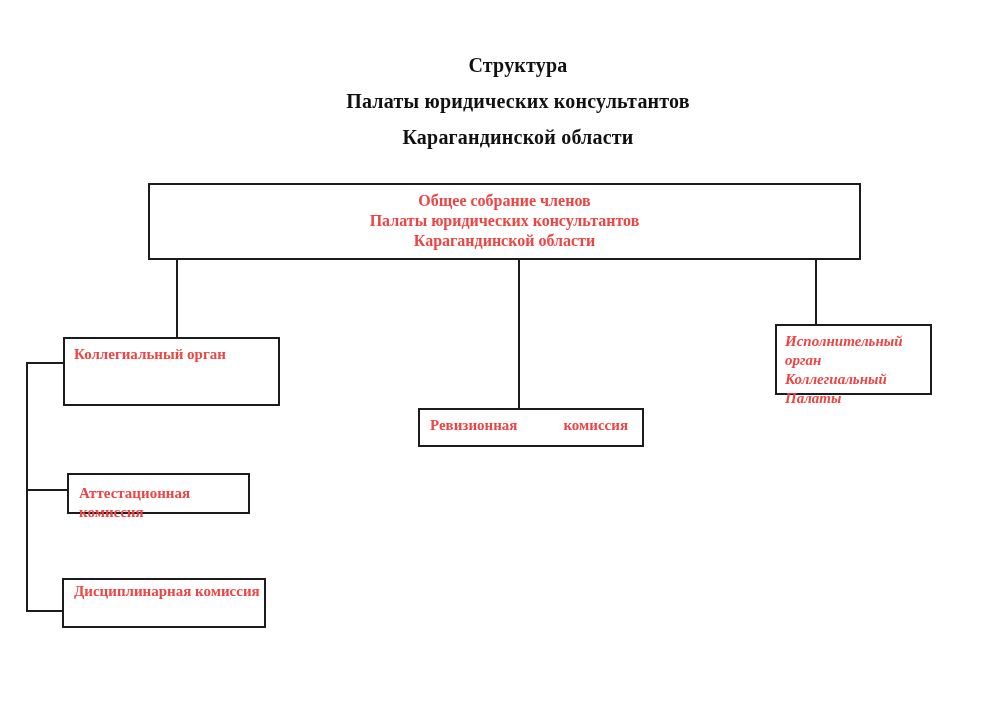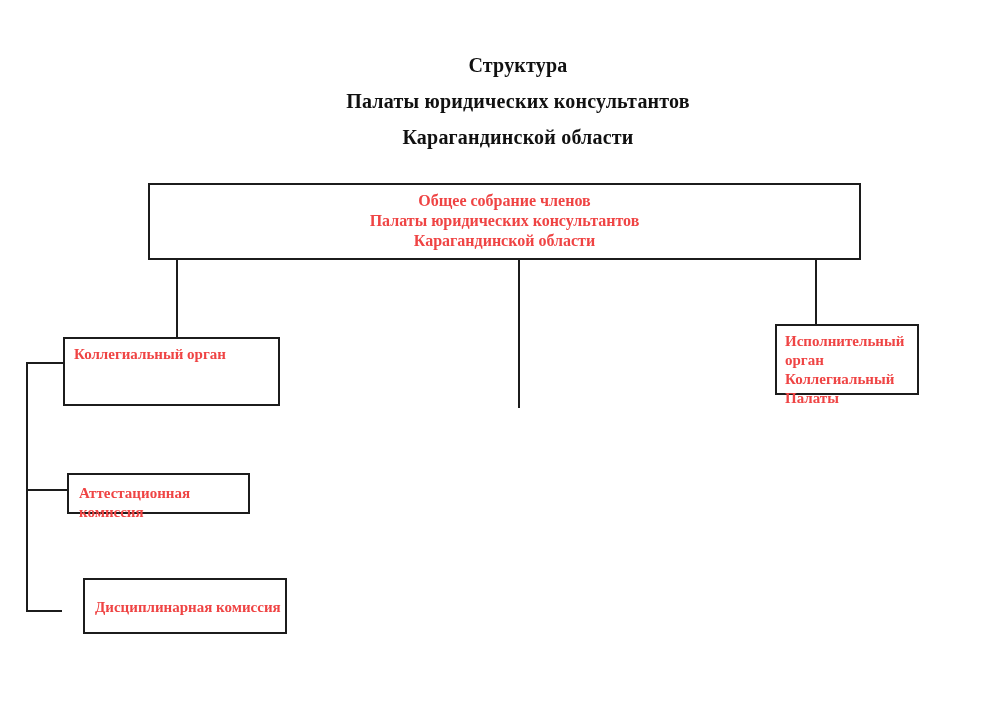--- a/index.html
+++ b/index.html
@@ -50,31 +50,31 @@
     padding: 6px 20px 0 9px;
   }
   .box-audit {
     left: 418px; top: 408px; width: 226px; height: 39px;
     display: flex;
     justify-content: space-between;
     align-items: flex-start;
     padding: 6px 14px 0 10px;
   }
   .box-executive {
-    left: 775px; top: 324px; width: 144px; height: 71px;
+    left: 775px; top: 324px; width: 157px; height: 71px;
     padding: 6px 6px 0 8px;
+    font-style: italic;
   }
   .box-attestation {
     left: 67px; top: 473px; width: 183px; height: 41px;
     padding: 9px 0 0 10px;
   }
   .box-disciplinary {
-    left: 62px; top: 578px; width: 204px; height: 56px;
-    padding: 18px 0 0 10px;
-    margin-left: 21px;
+    left: 62px; top: 578px; width: 204px; height: 50px;
+    padding: 2px 0 0 10px;
   }
 
   
   .line { position: absolute; background: #1c1c1c; }
   .vline { width: 2px; }
   .hline { height: 2px; }
   .drop-left   { left: 176px; top: 260px; height: 77px; }
   .drop-center { left: 518px; top: 260px; height: 148px; }
   .drop-right  { left: 815px; top: 260px; height: 64px; }
   .rail-left   { left: 26px;  top: 362px; height: 250px; }
@@ -104,20 +104,24 @@
   <div class="box box-top">
     <div>Общее собрание членов</div>
     <div>Палаты юридических консультантов</div>
     <div>Карагандинской области</div>
   </div>
 
   <div class="box box-collegial">
     <div>Коллегиальный орган</div>
   </div>
 
+  <div class="box box-audit">
+    <span>Ревизионная</span>
+    <span>комиссия</span>
+  </div>
 
   <div class="box box-executive">
     <div>Исполнительный орган</div>
     <div>Коллегиальный Палаты</div>
   </div>
 
   <div class="box box-attestation">
     <div>Аттестационная комиссия</div>
   </div>
 

